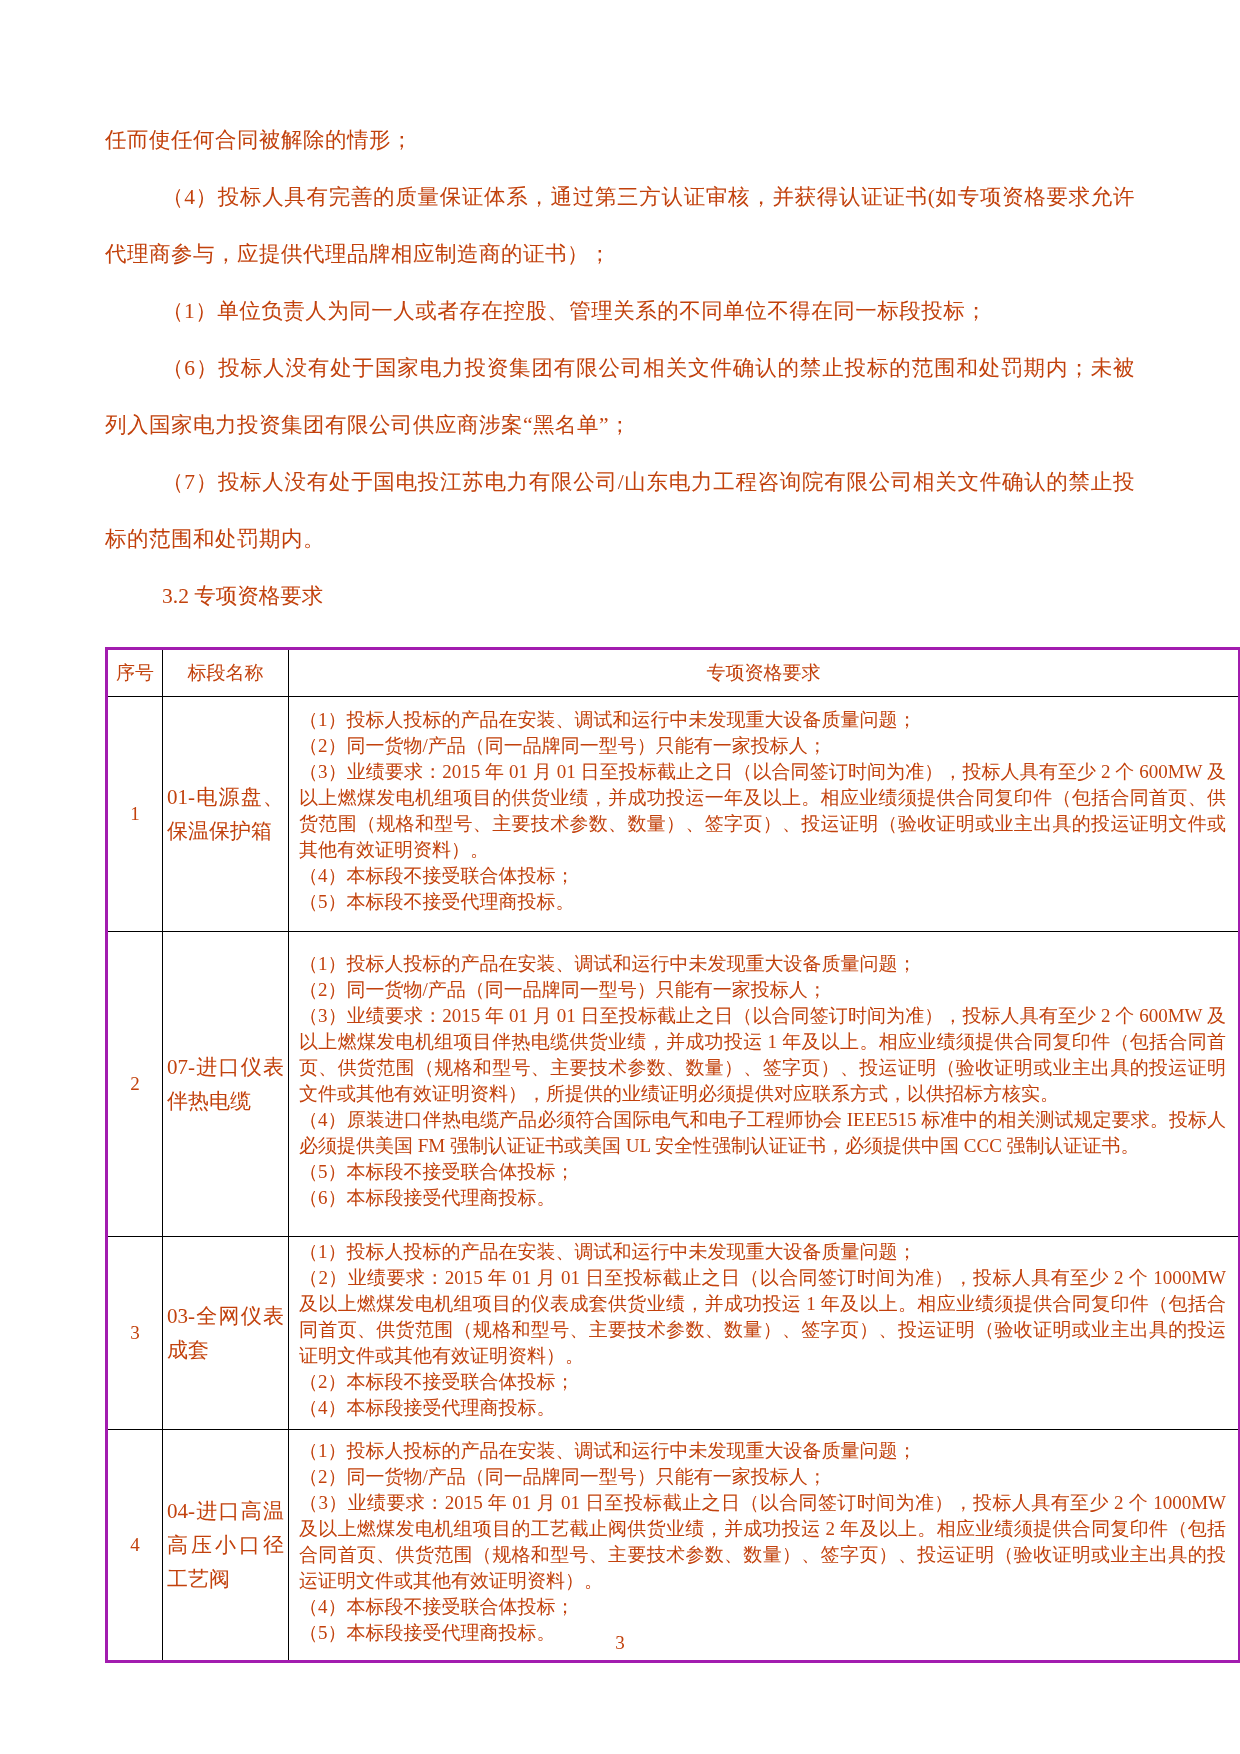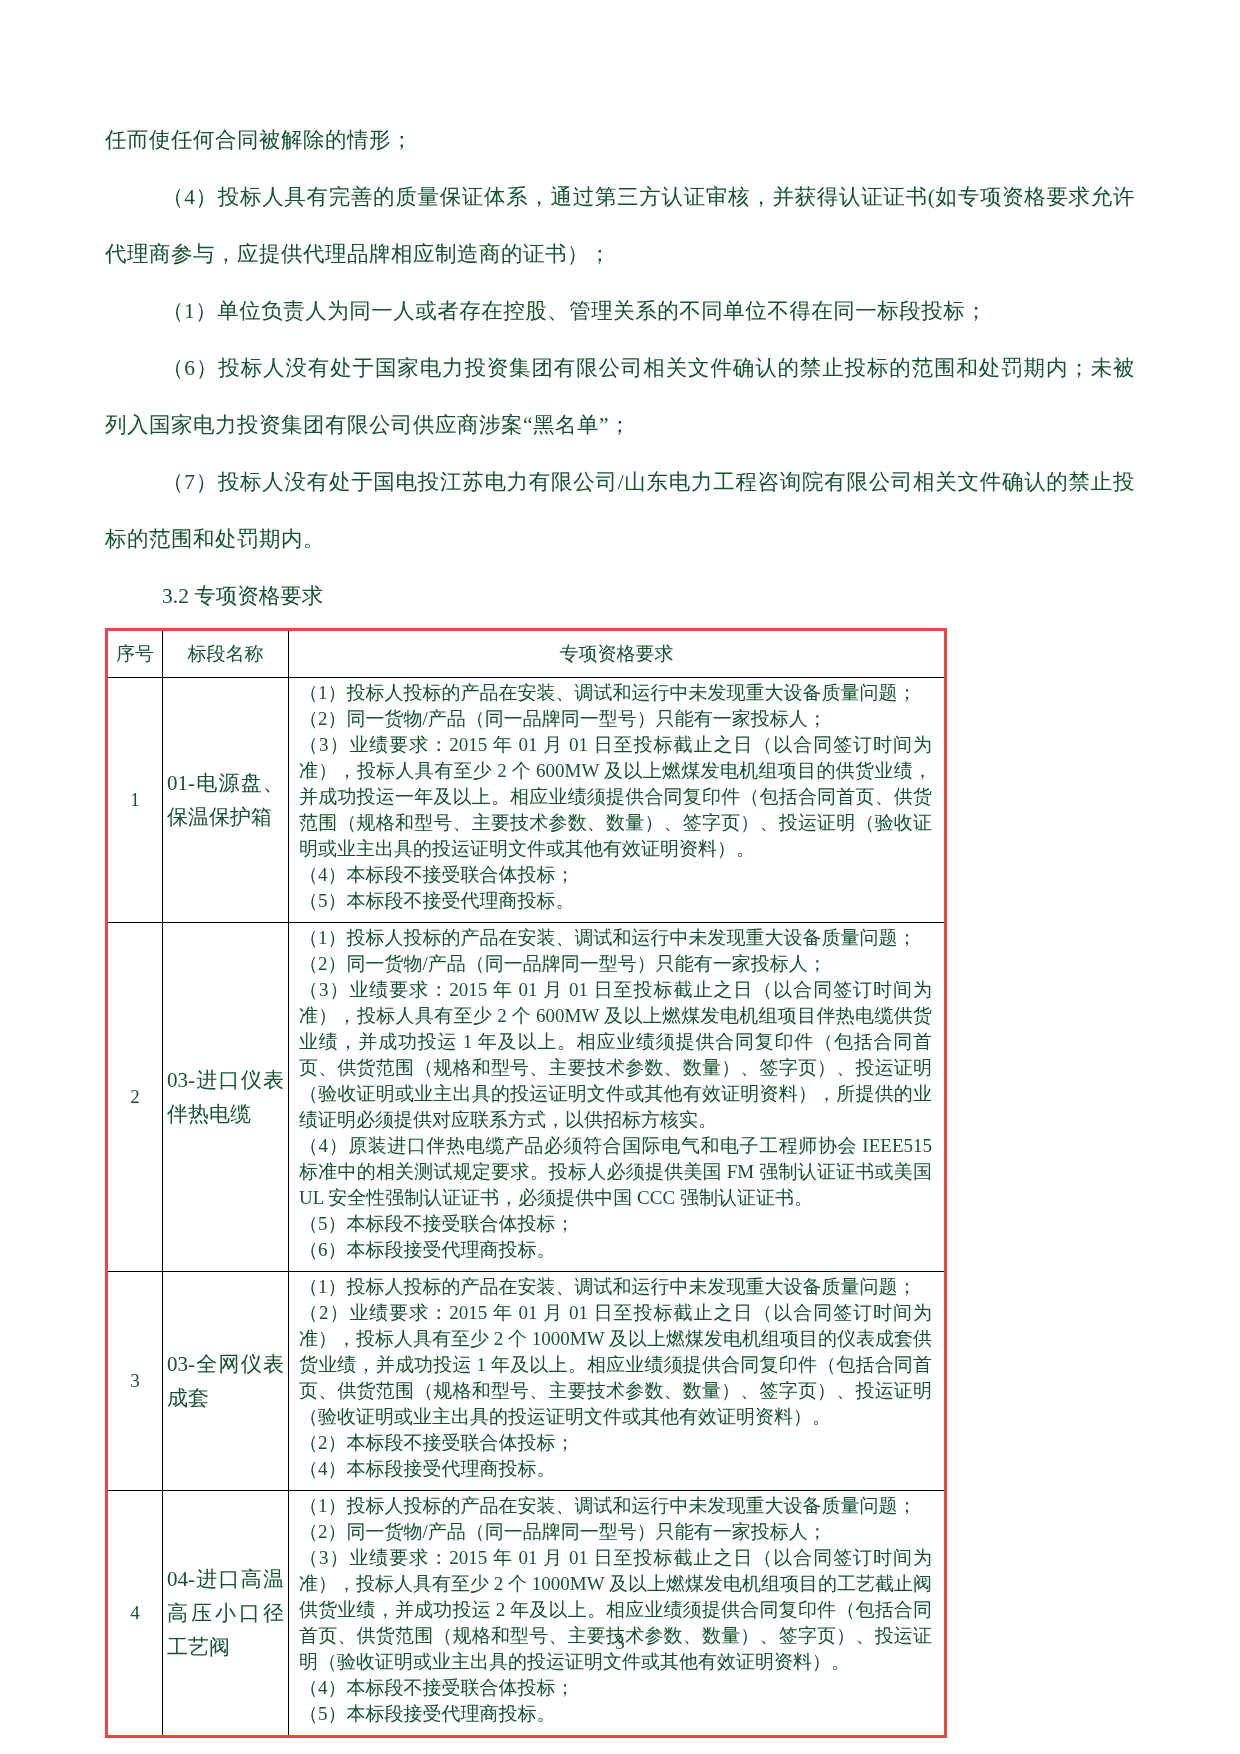--- a/index.html
+++ b/index.html
@@ -5,21 +5,21 @@
   html, body {
     margin: 0;
     padding: 0;
     background: #ffffff;
   }
   .page {
     position: relative;
     width: 1240px;
     height: 1754px;
     background: #ffffff;
-    color: #14532d;
+    color: #c2410c;
     font-family: "Liberation Serif", "DejaVu Serif", serif;
     overflow: hidden;
     box-sizing: border-box;
   }
   .content {
     position: absolute;
     left: 105px;
     top: 112px;
     width: 1030px;
   }
@@ -35,24 +35,24 @@
   }
   .section-heading {
     margin: 0;
     font-size: 21.5px;
     line-height: 57px;
     font-weight: normal;
     text-indent: 57px;
     font-family: Liberation Serif, serif;
   }
   table.req-table {
-    margin-top: 3px;
-    width: 842px;
+    margin-top: 22px;
+    width: 1136px;
     border-collapse: collapse;
-    border: 3px solid #ef4444;
+    border: 3px solid #a21caf;
     table-layout: fixed;
   }
   .req-table th,
   .req-table td {
     border: 1px solid #000;
     box-sizing: border-box;
     font-weight: normal;
   }
   .req-table thead tr { height: 48px; }
   .req-table th {
@@ -132,21 +132,21 @@
           <td class="c-req">
               <p>（1）投标人投标的产品在安装、调试和运行中未发现重大设备质量问题；</p>
               <p>（2）同一货物/产品（同一品牌同一型号）只能有一家投标人；</p>
               <p>（3）业绩要求：2015 年 01 月 01 日至投标截止之日（以合同签订时间为准），投标人具有至少 2 个 600MW 及以上燃煤发电机组项目的供货业绩，并成功投运一年及以上。相应业绩须提供合同复印件（包括合同首页、供货范围（规格和型号、主要技术参数、数量）、签字页）、投运证明（验收证明或业主出具的投运证明文件或其他有效证明资料）。</p>
               <p>（4）本标段不接受联合体投标；</p>
               <p>（5）本标段不接受代理商投标。</p>
             </td>
         </tr>
         <tr class="row-2">
           <td class="c-no">2</td>
-          <td class="c-name">03-进口仪表伴热电缆</td>
+          <td class="c-name">07-进口仪表伴热电缆</td>
           <td class="c-req">
               <p>（1）投标人投标的产品在安装、调试和运行中未发现重大设备质量问题；</p>
               <p>（2）同一货物/产品（同一品牌同一型号）只能有一家投标人；</p>
               <p>（3）业绩要求：2015 年 01 月 01 日至投标截止之日（以合同签订时间为准），投标人具有至少 2 个 600MW 及以上燃煤发电机组项目伴热电缆供货业绩，并成功投运 1 年及以上。相应业绩须提供合同复印件（包括合同首页、供货范围（规格和型号、主要技术参数、数量）、签字页）、投运证明（验收证明或业主出具的投运证明文件或其他有效证明资料），所提供的业绩证明必须提供对应联系方式，以供招标方核实。</p>
               <p>（4）原装进口伴热电缆产品必须符合国际电气和电子工程师协会 IEEE515 标准中的相关测试规定要求。投标人必须提供美国 FM 强制认证证书或美国 UL 安全性强制认证证书，必须提供中国 CCC 强制认证证书。</p>
               <p>（5）本标段不接受联合体投标；</p>
               <p>（6）本标段接受代理商投标。</p>
             </td>
         </tr>
         <tr class="row-3">

